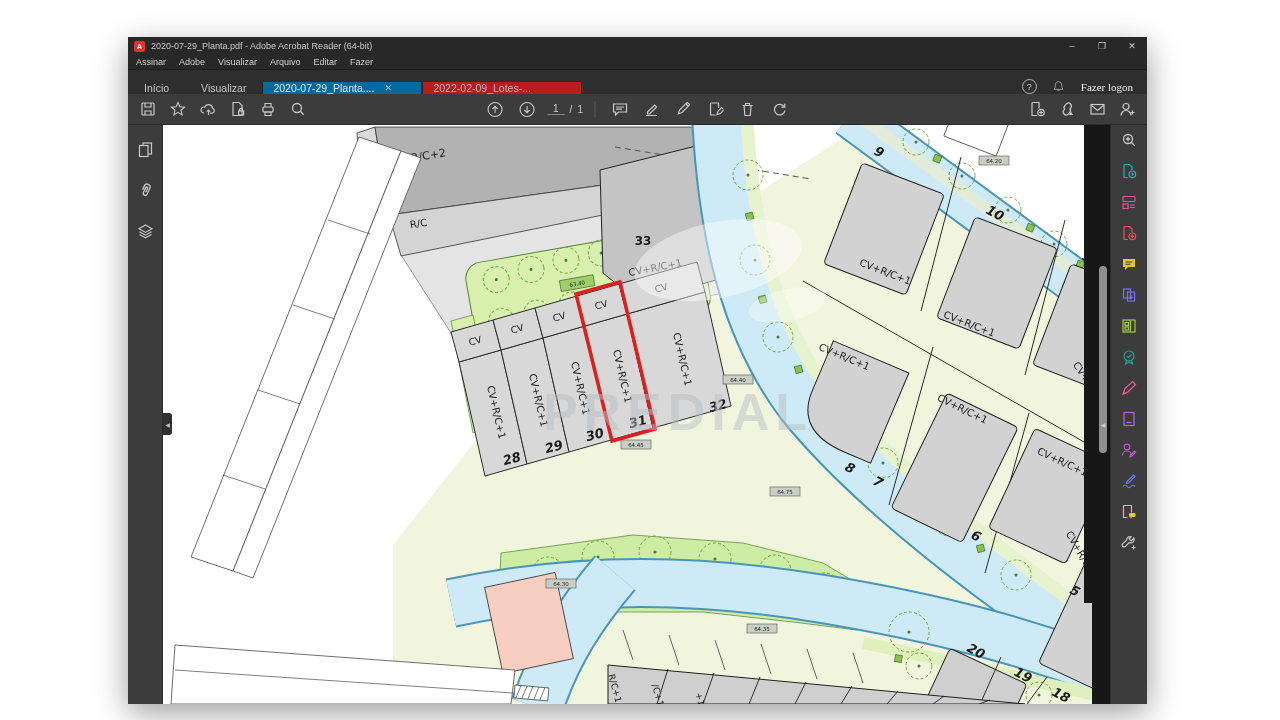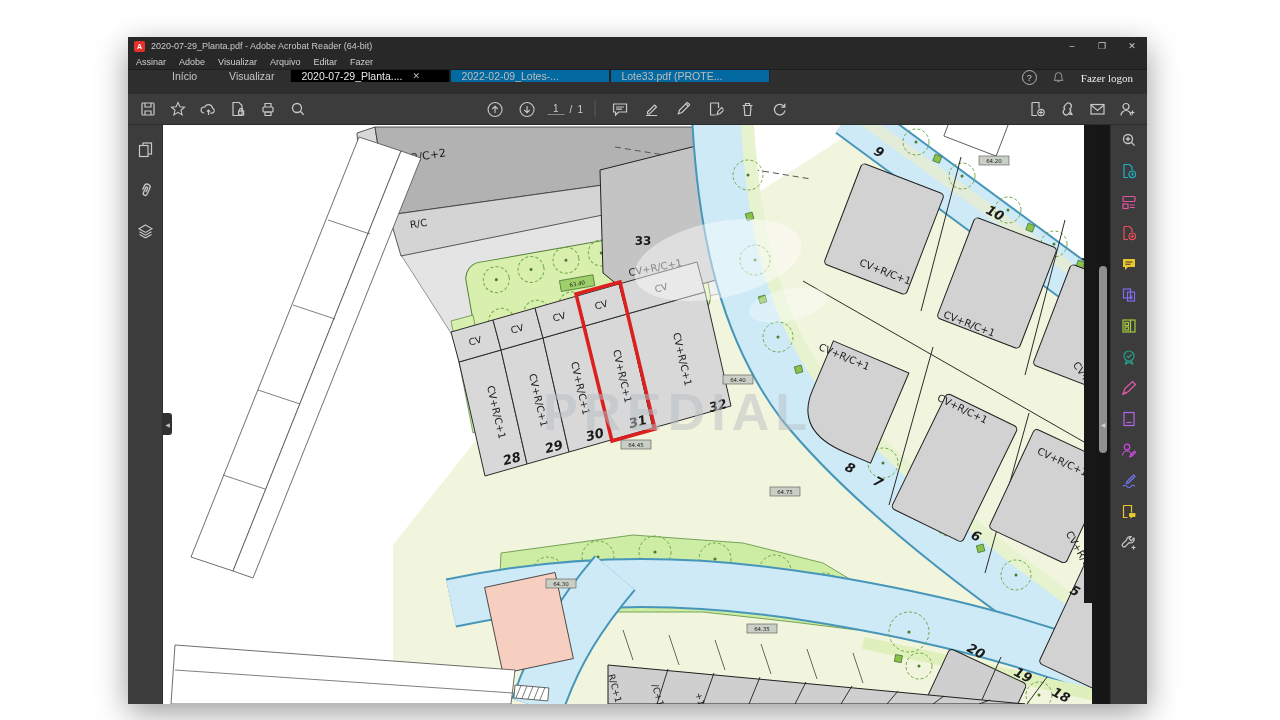--- a/index.html
+++ b/index.html
@@ -11,26 +11,26 @@
   .pdficon{width:11px;height:11px;background:#e4322b;border-radius:2px;color:#fff;font-size:7px;
     font-weight:bold;display:flex;align-items:center;justify-content:center;flex:0 0 auto;}
   .title{flex:1;font-size:9px;color:#c9c9c9;white-space:nowrap;overflow:hidden;}
   .winctl{display:flex;height:18px;}
   .winctl span{width:30px;text-align:center;font-size:9px;line-height:18px;color:#cfcfcf;}
   
   .menubar{height:14px;background:#282828;display:flex;align-items:center;gap:13px;padding-left:8px;
     font-size:9px;border-bottom:1px solid #1d1d1d;}
   .menubar span{cursor:default;}
   
-  .tabbar{height:24px;background:#2e2e2e;display:flex;align-items:flex-start;font-size:10.5px;padding-left:28px;}
+  .tabbar{height:24px;background:#2e2e2e;display:flex;align-items:flex-end;font-size:10.5px;}
   .tab-plain{padding:0 16px;display:flex;align-items:center;color:#c6c6c6;}
-  .doc-tab{background:#0369a1;border-left:1px solid #232323;border-right:1px solid #232323;
+  .doc-tab{background:#b91c1c;border-left:1px solid #232323;border-right:1px solid #232323;
     padding:0 10px;display:flex;align-items:center;gap:10px;color:#bdbdbd;width:138px;}
   .doc-tab .lbl{white-space:nowrap;overflow:hidden;}
-  .doc-tab.active{background:#000000;color:#e9e9e9;}
+  .doc-tab.active{background:#0369a1;color:#e9e9e9;}
   .doc-tab .x{font-size:9px;color:#bbb;}
   .tab-right{margin-left:auto;display:flex;align-items:center;gap:15px;padding-right:14px;}
   .helpcirc{width:13px;height:13px;border:1px solid #b5b5b5;border-radius:50%;font-size:9px;
     display:flex;align-items:center;justify-content:center;color:#c9c9c9;}
   .login{font-size:11px;color:#ededed;font-family:Liberation Serif, serif;}
   
   .toolbar{height:30px;background:#3c3c3c;display:flex;align-items:center;position:relative;
     border-bottom:1px solid #2b2b2b;padding:0 8px;}
   .tgroup{display:flex;align-items:center;gap:6px;}
   .tool{width:24px;height:24px;display:flex;align-items:center;justify-content:center;color:#c8c8c8;}
@@ -101,23 +101,20 @@
     <div class="tab-plain">
         <span>Visualizar</span>
       </div>
     <div class="doc-tab active">
       <span class="lbl">2020-07-29_Planta....</span>
       <span class="x">✕</span>
     </div>
     <div class="doc-tab">
       <span class="lbl">2022-02-09_Lotes-...</span>
     </div>
-    <div class="doc-tab">
-      <span class="lbl">Lote33.pdf (PROTE...</span>
-    </div>
     <div class="tab-right">
       <div class="helpcirc">?</div>
       <span class="tool" style="width:14px;height:14px;color:#9a9a9a;">
         <svg width="13" height="13" viewBox="0 0 16 16" fill="none" stroke="currentColor" stroke-width="1.2">
           <path d="M8,2 a4,4 0 0 1 4,4 v3 l1.5,2.5 h-11 L4,9 V6 a4,4 0 0 1 4,-4 Z"></path>
           <path d="M6.6,12.3 a1.5,1.5 0 0 0 2.8,0"></path>
         </svg>
       </span>
       <span class="login">Fazer logon</span>
     </div>

